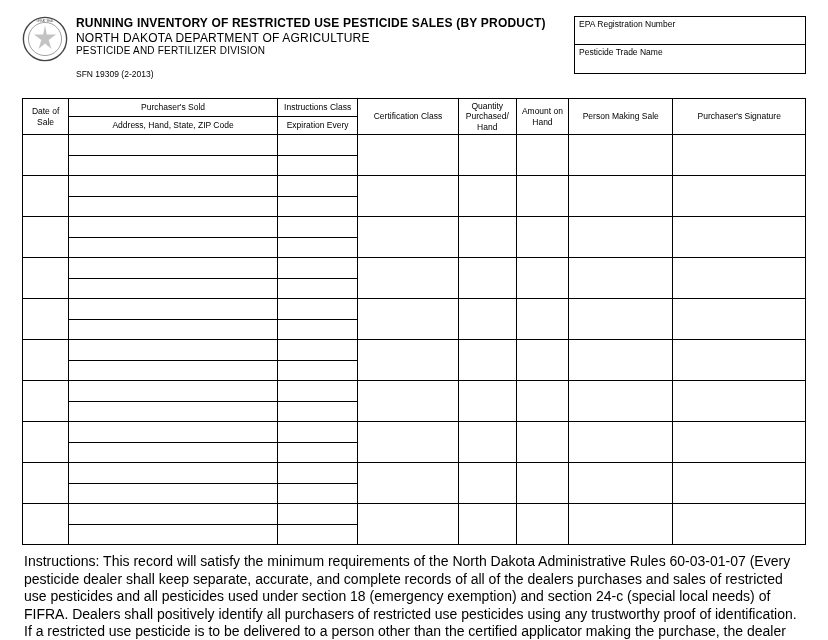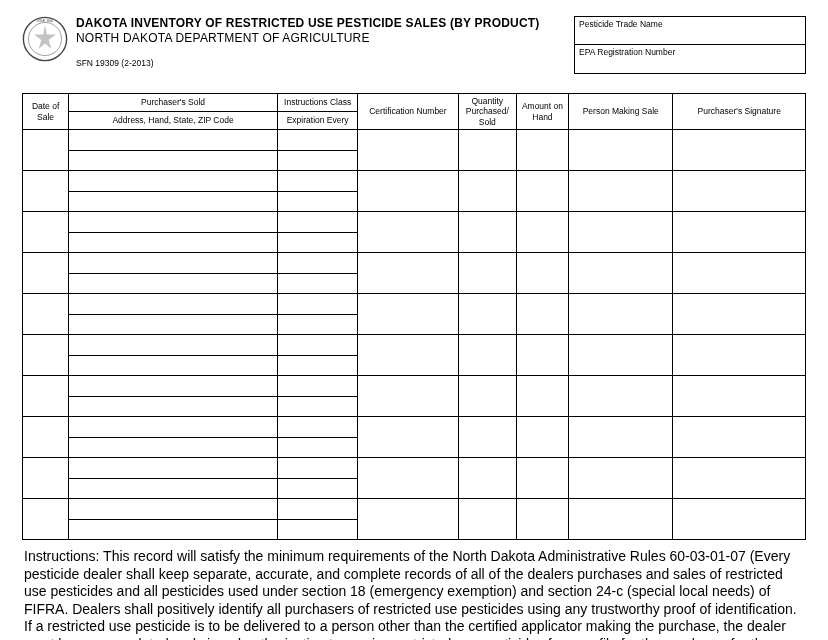--- a/index.html
+++ b/index.html
@@ -87,52 +87,53 @@
 <div class="top-row">
   <div class="seal">
     <svg viewBox="0 0 100 100">
       <circle cx="50" cy="50" r="47" fill="none" stroke="#444" stroke-width="3"></circle>
       <circle cx="50" cy="50" r="36" fill="none" stroke="#777" stroke-width="1.5"></circle>
       <path d="M50 20 L54 40 L74 40 L58 52 L64 72 L50 60 L36 72 L42 52 L26 40 L46 40 Z" fill="#888" opacity="0.5"></path>
       <text x="50" y="14" text-anchor="middle" font-size="6" fill="#555">GREAT SEAL</text>
     </svg>
   </div>
   <div class="title-block">
-    <div class="title">DAKOTA INVENTORY OF RESTRICTED USE PESTICIDE SALES (BY PRODUCT)</div>
+    <div class="title">RUNNING INVENTORY OF RESTRICTED USE PESTICIDE SALES (BY PRODUCT)</div>
     <div class="subtitle">NORTH DAKOTA DEPARTMENT OF AGRICULTURE</div>
+    <div class="division">PESTICIDE AND FERTILIZER DIVISION</div>
     <div class="formno">SFN 19309 (2-2013)</div>
   </div>
   <div class="meta-boxes">
     <div class="mb">
-      <span>Pesticide Trade Name</span>
+      <span>EPA Registration Number</span>
     </div>
     <div class="mb">
-      <span>EPA Registration Number</span>
+      <span>Pesticide Trade Name</span>
     </div>
   </div>
 </div>
 
 <table class="grid">
   <colgroup>
     <col style="width:46px">
     <col style="width:208px">
     <col style="width:80px">
     <col style="width:100px">
     <col style="width:58px">
     <col style="width:52px">
     <col style="width:104px">
     <col style="width:132px">
   </colgroup>
   <thead>
     <tr>
       <th rowspan="2" class="h-tall">Date of Sale</th>
       <th class="h-sub">Purchaser's Sold</th>
       <th class="h-sub">Instructions Class</th>
-      <th rowspan="2">Certification Number</th>
-      <th rowspan="2">Quantity Purchased/ Sold</th>
+      <th rowspan="2">Certification Class</th>
+      <th rowspan="2">Quantity Purchased/ Hand</th>
       <th rowspan="2">Amount on Hand</th>
       <th rowspan="2">Person Making Sale</th>
       <th rowspan="2">Purchaser's Signature</th>
     </tr>
     <tr>
       <th class="h-sub">Address, Hand, State, ZIP Code</th>
       <th class="h-sub">Expiration  Every</th>
     </tr>
   </thead>
   <tbody>

